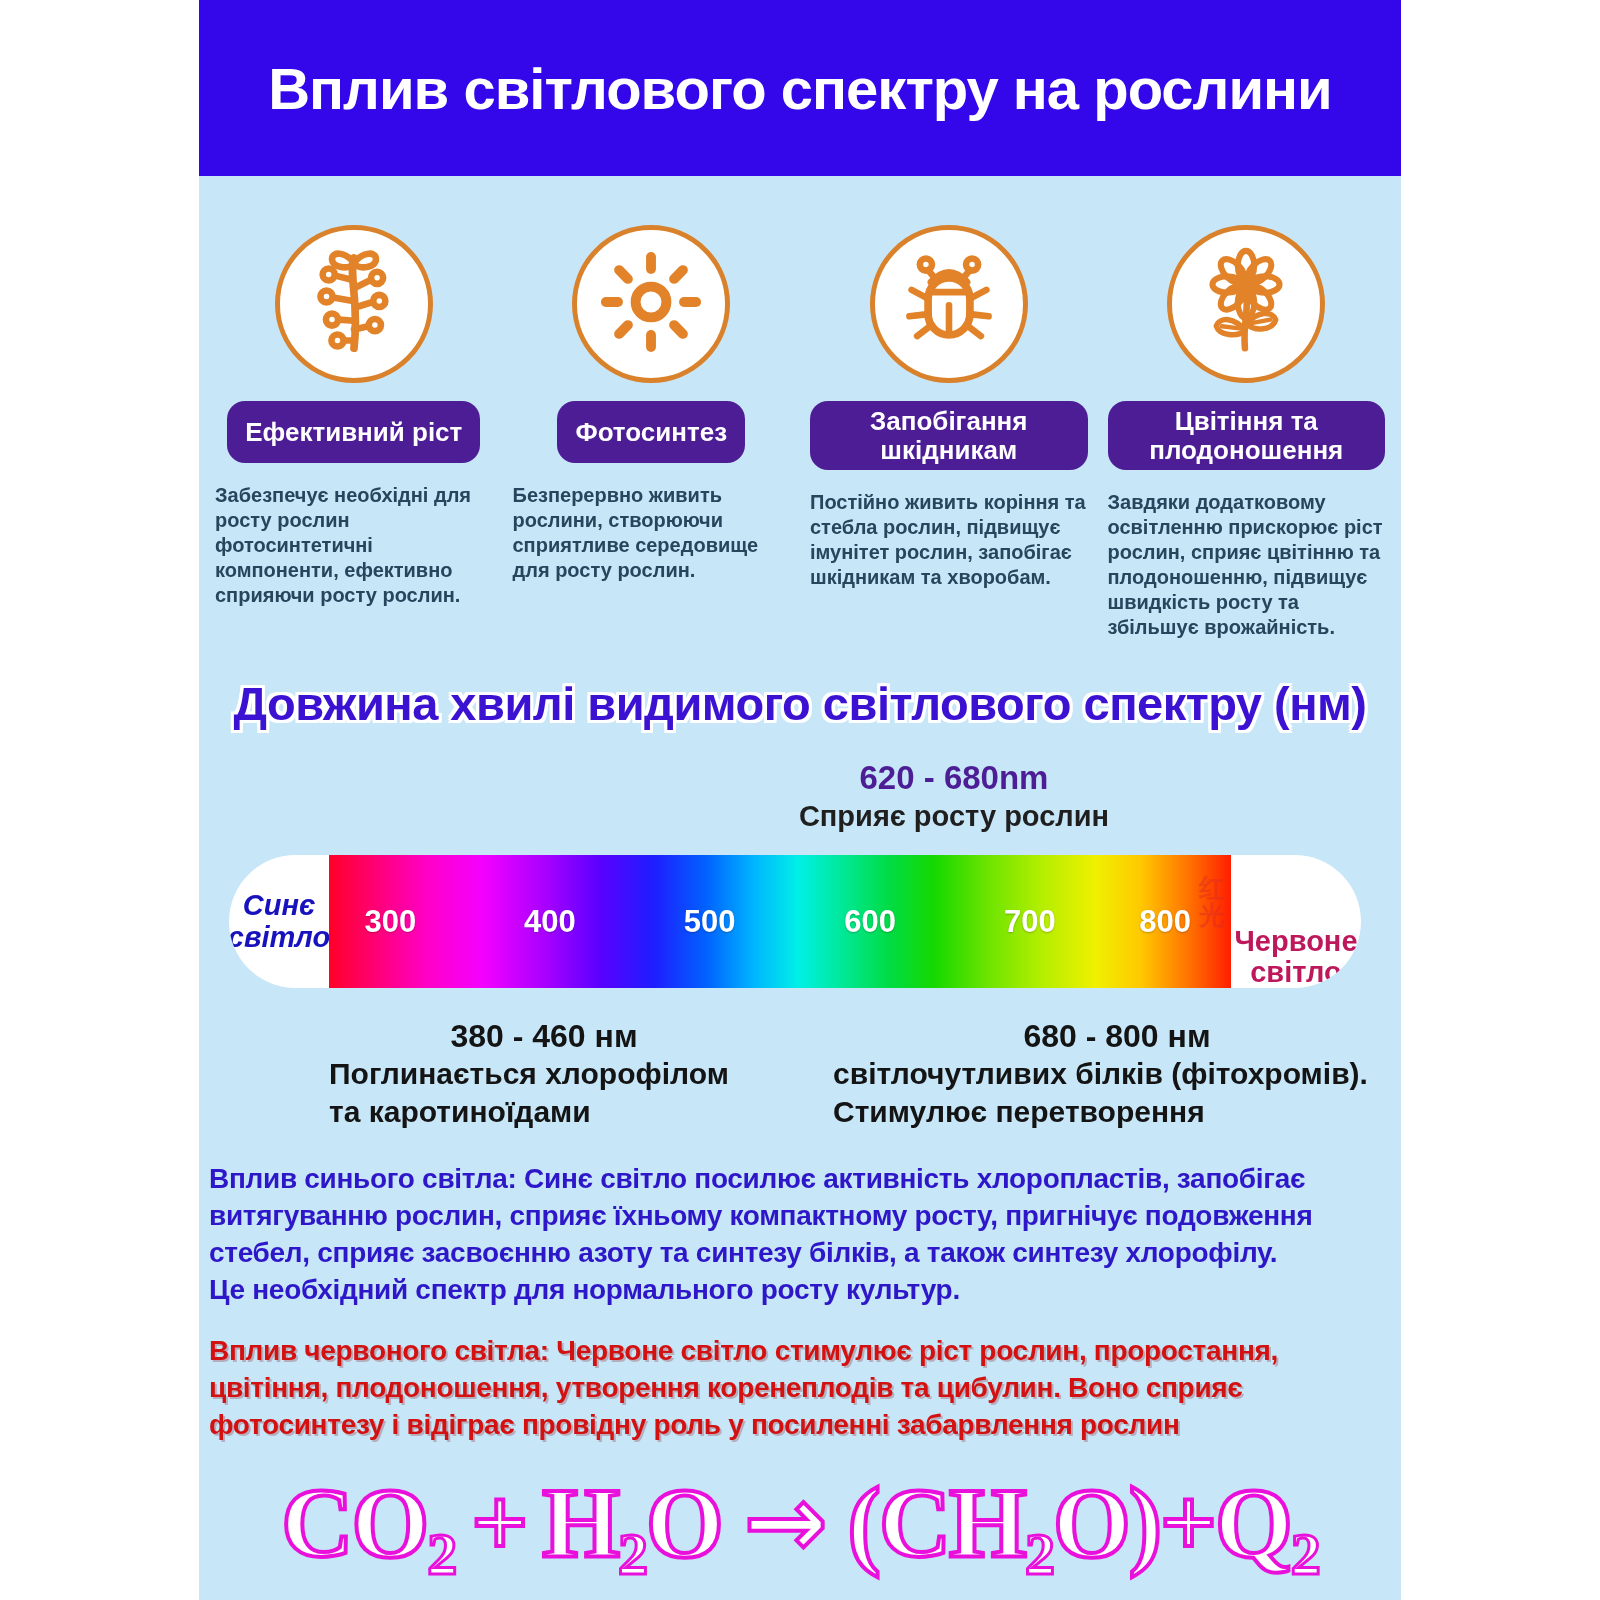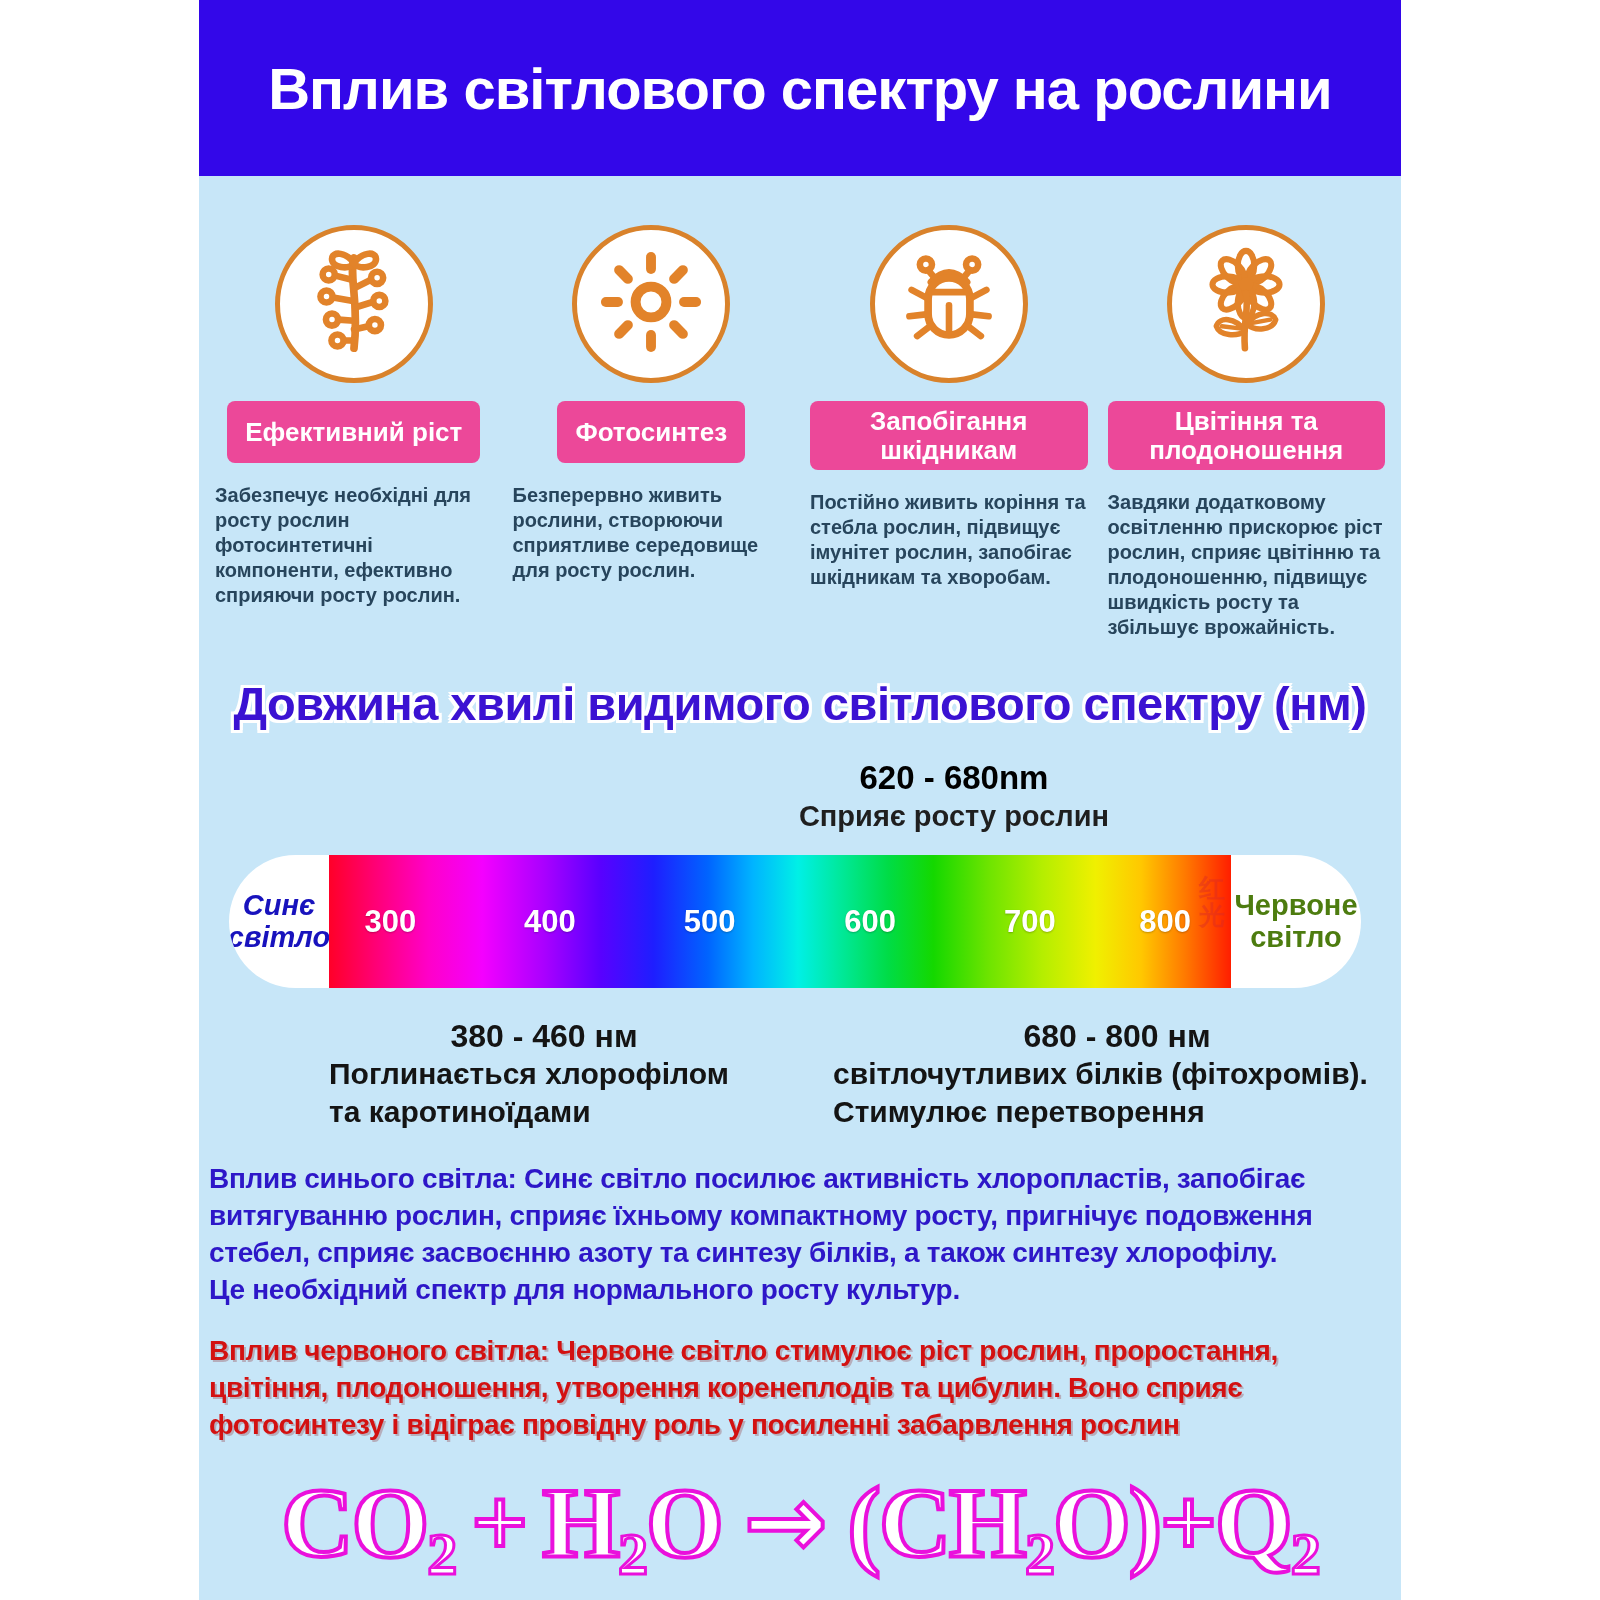--- a/index.html
+++ b/index.html
@@ -31,55 +31,55 @@
     display:flex; flex-direction:column; align-items:center;
   }
   .icon-circle {
     width:158px; height:158px; border-radius:50%;
     background:#ffffff; border:5px solid #d9822b;
     display:flex; align-items:center; justify-content:center;
     flex:0 0 auto;
   }
   .icon-circle svg { width:110px; height:110px; }
   .pill {
-    margin-top:18px; min-height:62px; background:#ec4899; border-radius:8px;
+    margin-top:18px; min-height:62px; background:#4c1d95; border-radius:18px;
     color:#ffffff; font-weight:700; font-size:26px; line-height:1.1;
     display:flex; align-items:center; justify-content:center; text-align:center;
     padding:6px 18px;
   }
   .desc {
     margin-top:20px; align-self:stretch;
     font-size:20px; line-height:25px; font-weight:700; color:#27455c;
   }
 
   
   .spectrum-heading {
     margin-top:36px; text-align:center;
     font-size:47px; font-weight:700; color:#3b12d2; letter-spacing:-0.5px;
     text-shadow:
       -3px -3px 0 #fff, 3px -3px 0 #fff, -3px 3px 0 #fff, 3px 3px 0 #fff,
       0 -3px 0 #fff, 0 3px 0 #fff, -3px 0 0 #fff, 3px 0 0 #fff;
   }
 
   .top-annotation { margin:28px 0 0 535px; width:440px; text-align:center; }
-  .top-range { font-size:33px; font-weight:700; color:#000000; }
+  .top-range { font-size:33px; font-weight:700; color:#4c1d95; }
   .top-text  { font-size:29px; font-weight:700; color:#1f1f1f; margin-top:3px; }
 
   
   .bar-pill {
     position:relative; margin:22px 0 0 30px; width:1132px; height:133px;
     background:#ffffff; border-radius:70px; overflow:hidden;
     display:flex; align-items:stretch;
   }
   .cap {
     display:flex; flex-direction:column; justify-content:center; align-items:center;
     font-weight:700; font-size:29px; line-height:1.08; text-align:center;
   }
   .cap-left  { width:100px; color:#1812bd;font-style:italic; }
-  .cap-right { width:130px; color:#4d7c0f; }
+  .cap-right { width:130px; color:#be185d;justify-content:flex-end; }
   .gradient {
     flex:1; position:relative;
     background:linear-gradient(90deg,
       #ff0028 0%, #ff0073 5%, #ff00c8 11%, #f400ff 17%, #a800ff 24%,
       #5a00ff 30%, #1e1eff 36%, #0064ff 42%, #00b4ff 47%, #00f0e6 52%,
       #00e896 57%, #00dc46 62%, #14d800 67%, #6ce400 73%, #b4ee00 79%,
       #f0f000 85%, #ffc800 90%, #ff7800 95%, #ff1e00 100%);
   }
   .tick {
     position:absolute; top:50%; transform:translate(-50%,-50%);

